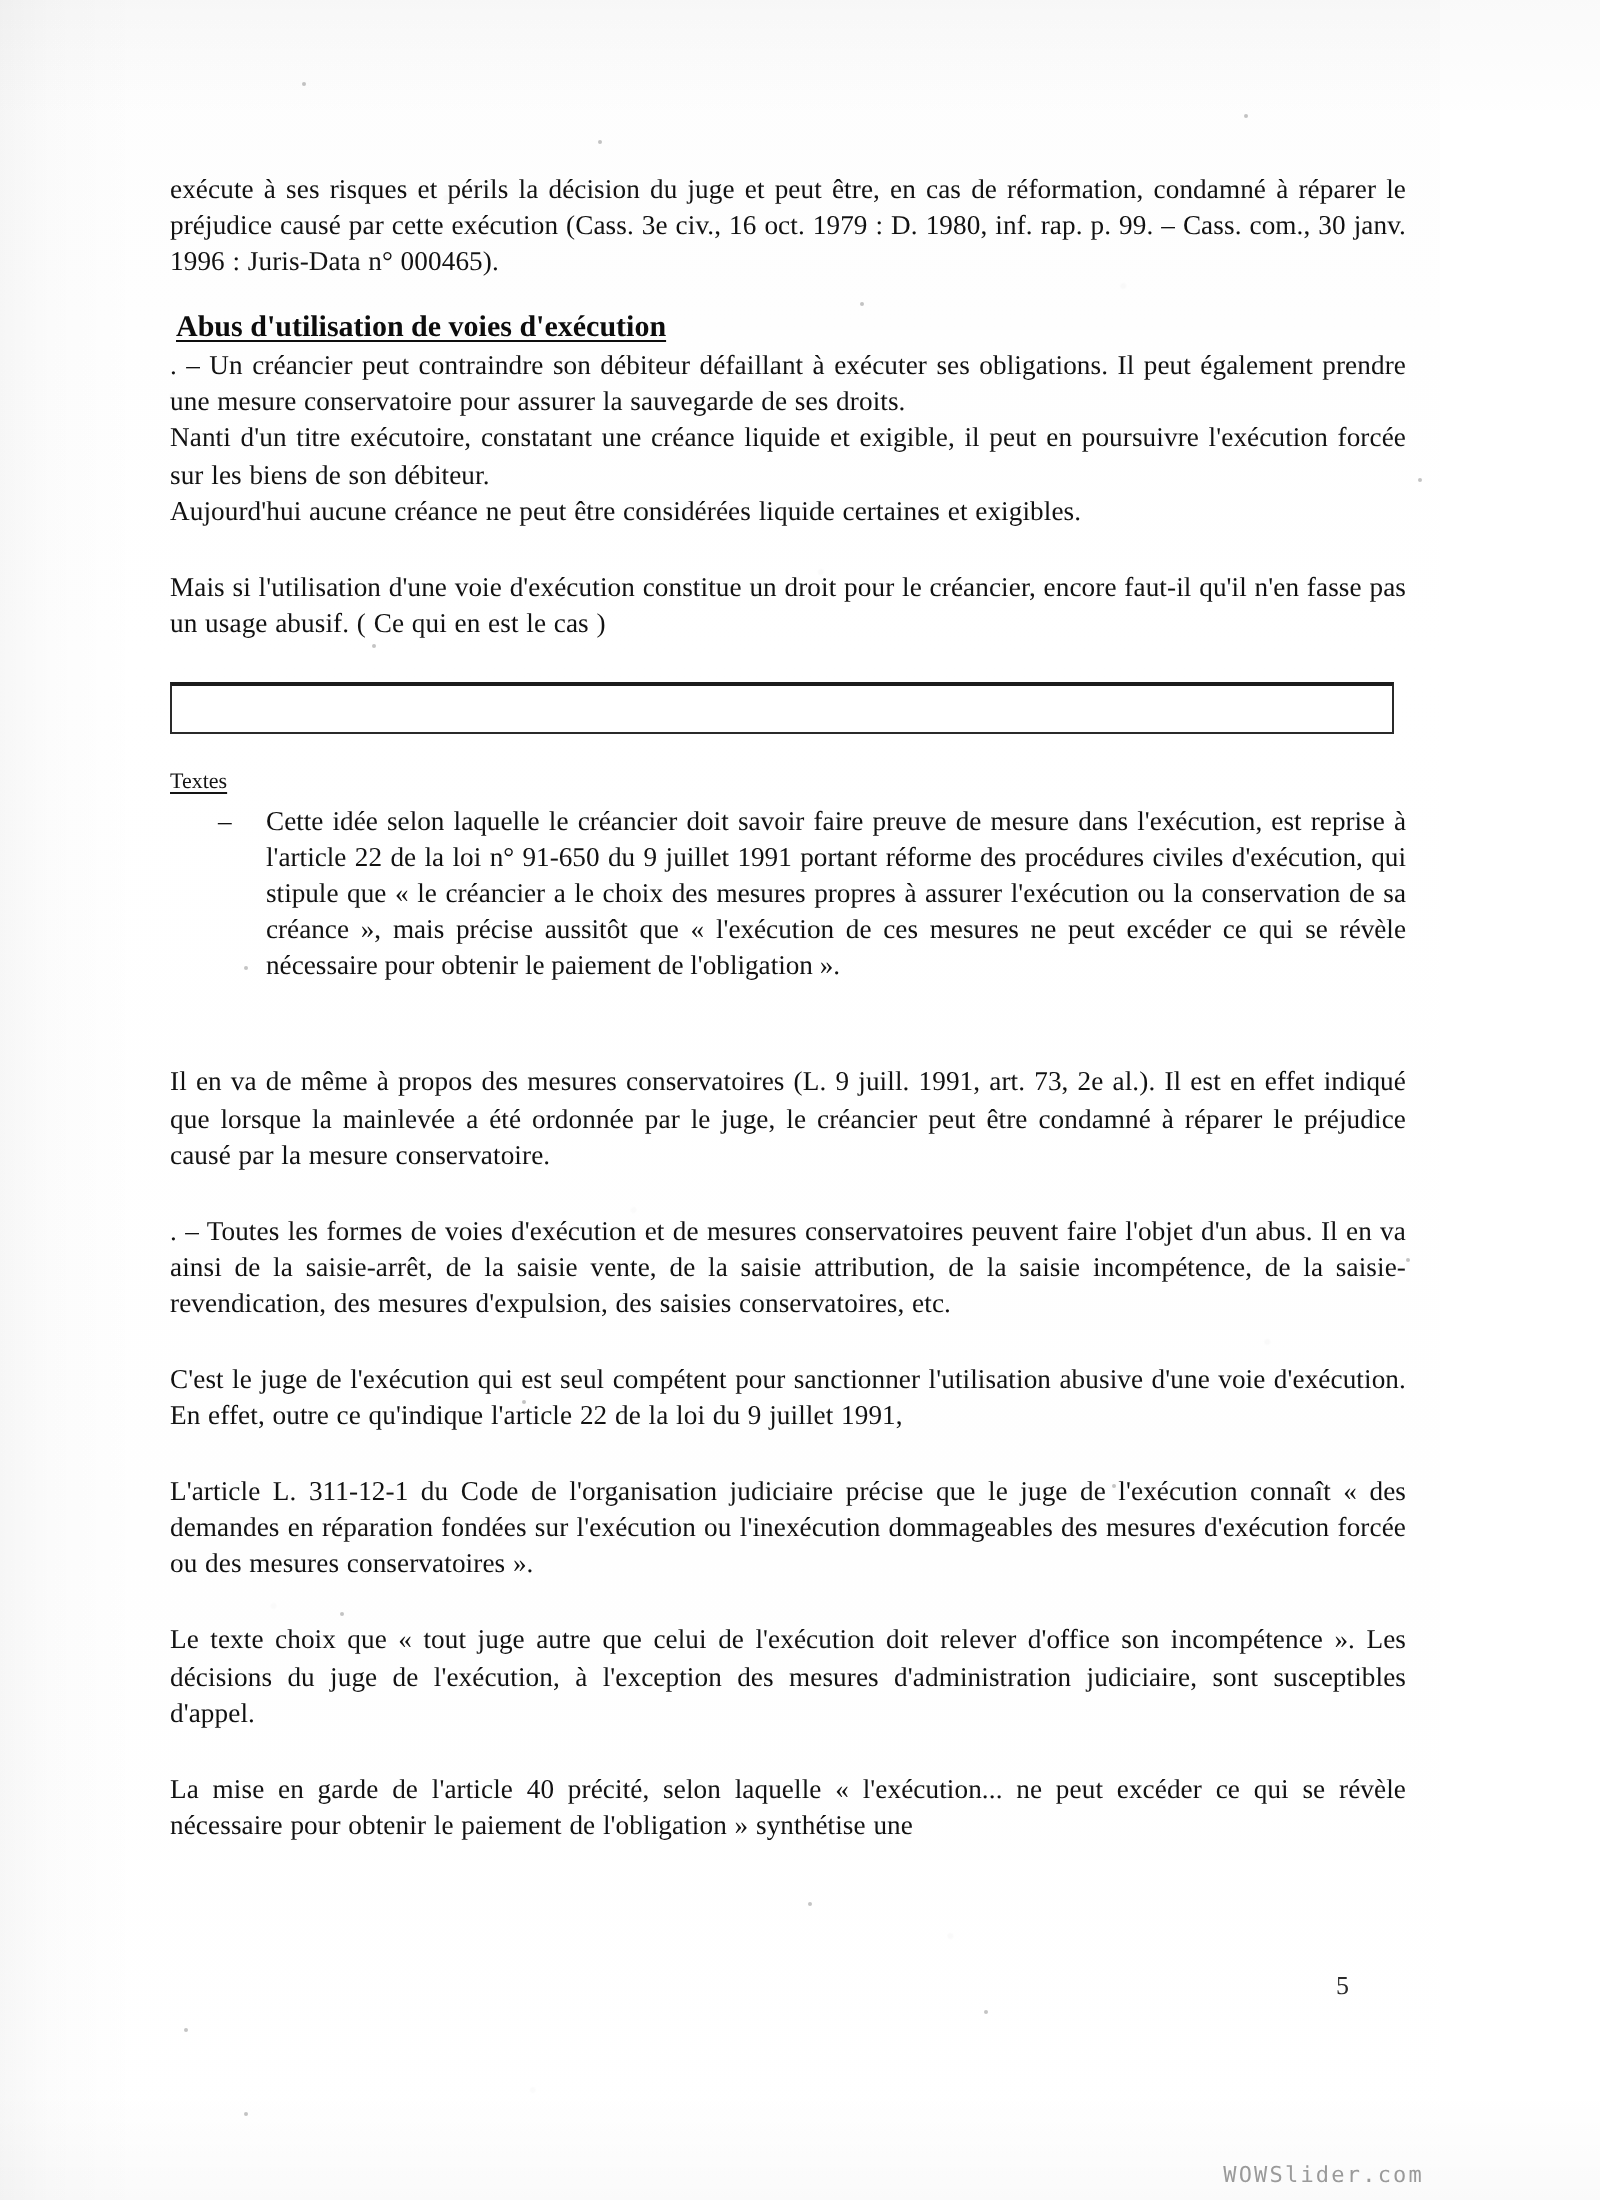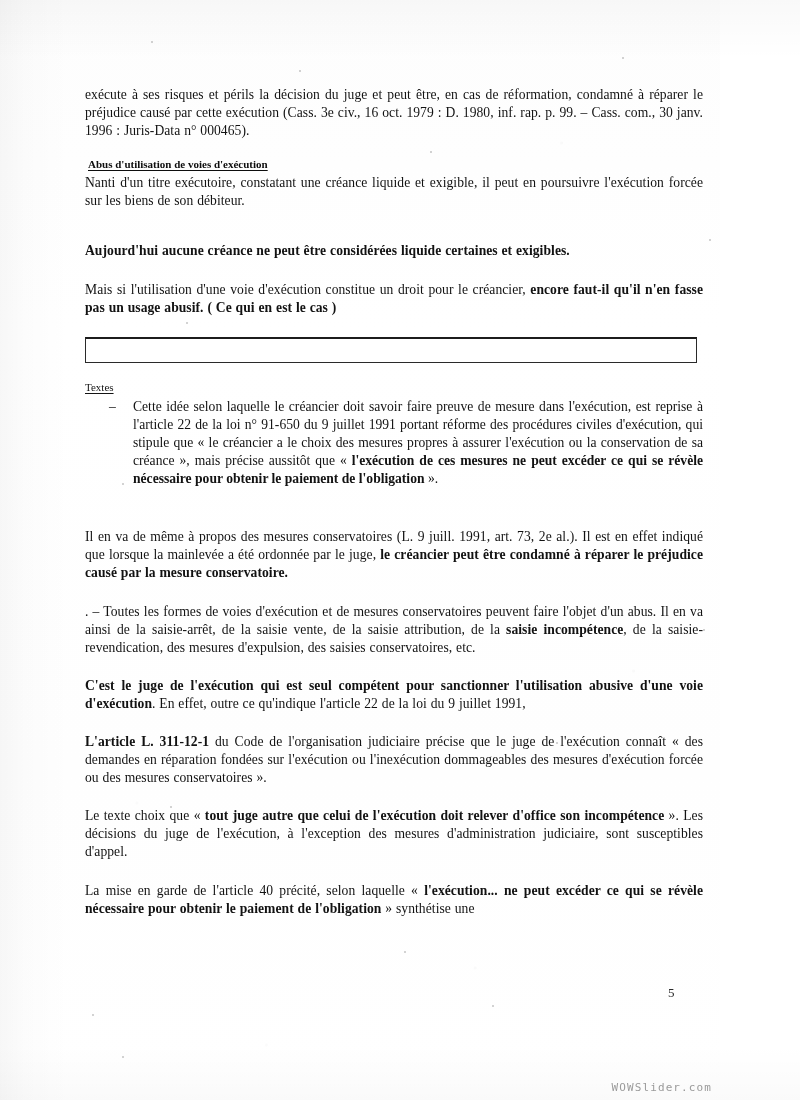--- a/index.html
+++ b/index.html
@@ -59,24 +59,24 @@
     line-height: 18.1px;
     text-align: justify;
     margin: 0;
     letter-spacing: 0.05px;
     word-spacing: 0.4px;
     color: #121212;
   }
   .gap-m  { height: 15px; }
   .gap-l  { height: 20px; }
 
-  b, .b { font-weight: bold; margin-top: 32px; }
+  b, .b { font-weight: normal; }
 
   .heading-ul {
-    font-size: 11px;
+    font-size: 15px;
     font-weight: bold;
     text-decoration: underline;
     text-underline-offset: 2px;
     margin: 0 0 1px 3px;
     line-height: 18px;
     color: #0d0d0d;
   }
 
   .textes-label {
     font-size: 11px;
@@ -190,20 +190,21 @@
   <div class="speck" style="left:492px; top:1005px; width:2px; height:2px;"></div>
 
   <div id="content">
 
     <p class="para">exécute à ses risques et périls la décision du juge et peut être, en cas de réformation, condamné à réparer le préjudice causé par cette exécution  (Cass. 3e civ., 16 oct. 1979 : D. 1980, inf. rap. p. 99. – Cass. com., 30 janv. 1996 : Juris-Data n° 000465).</p>
 
     <div class="gap-m"></div>
 
     <div class="heading-ul">Abus d'utilisation de voies d'exécution</div>
 
+    <p class="para">. – Un créancier peut contraindre son débiteur défaillant à exécuter ses obligations. Il peut également prendre une mesure conservatoire pour assurer la sauvegarde de ses droits.</p>
     <p class="para">Nanti d'un titre exécutoire, constatant une créance liquide et exigible, il peut en poursuivre l'exécution forcée sur les biens de son débiteur.</p>
     <p class="para b">Aujourd'hui aucune créance ne peut être considérées liquide certaines et exigibles.</p>
 
     <div class="gap-l"></div>
 
     <p class="para"><span>Mais si l'utilisation d'une voie d'exécution constitue un droit pour le créancier, </span><b>encore faut-il qu'il n'en fasse pas un usage abusif. ( Ce qui en est le cas )</b></p>
 
     <div class="gap-l"></div>
 
     <div class="title-box">

